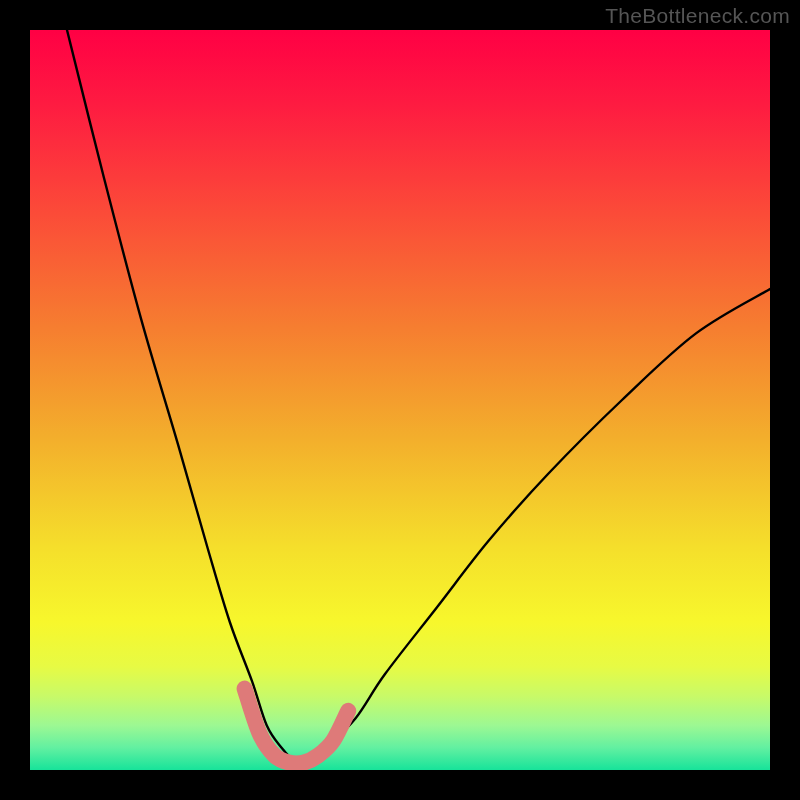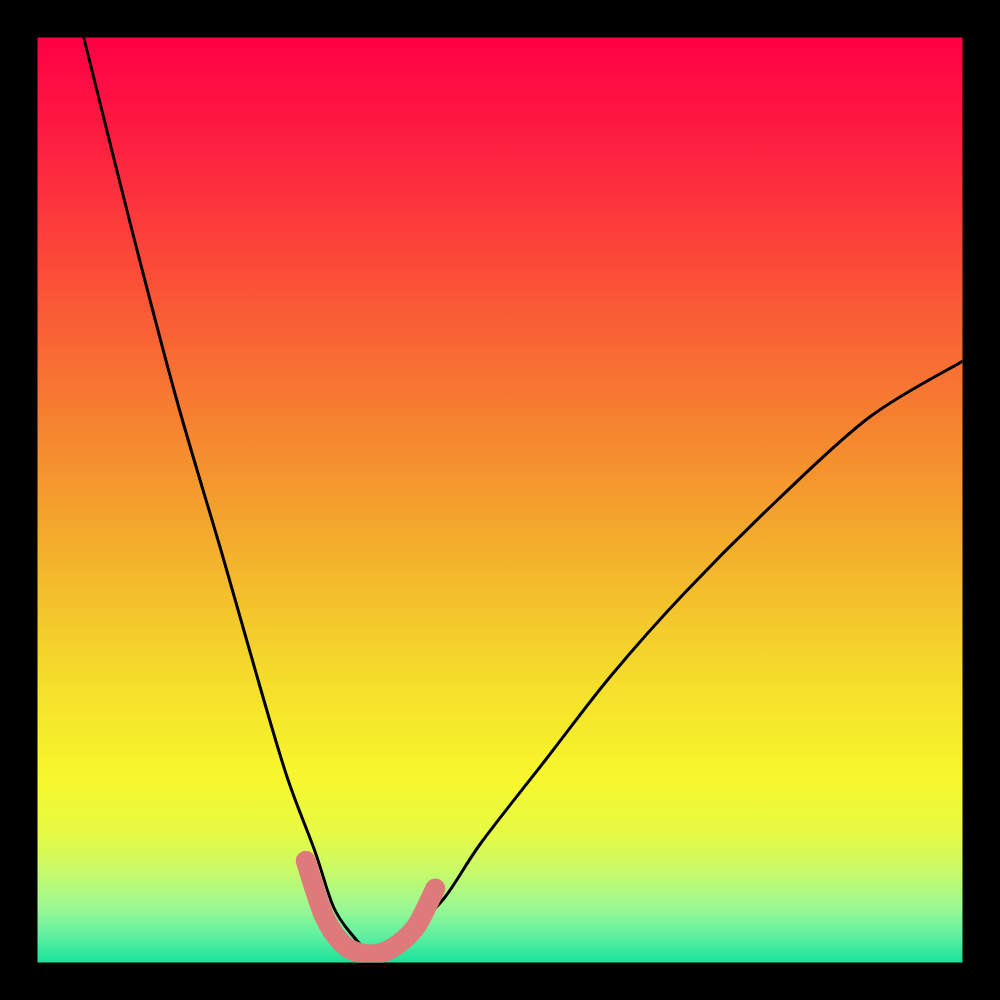--- a/index.html
+++ b/index.html
@@ -33,20 +33,21 @@
     left: 0;
     width: 800px;
     height: 800px;
   }
 </style>
 </head>
 <body>
 
 <div class="stage">
 
+  <div class="watermark">TheBottleneck.com</div>
 
   <svg class="plot" viewBox="0 0 800 800">
     <defs>
       <linearGradient id="bg-grad" x1="0" y1="0" x2="0" y2="1">
         <stop offset="0%" stop-color="#FF0044"></stop>
         <stop offset="10%" stop-color="#FE1B41"></stop>
         <stop offset="25%" stop-color="#FB4C38"></stop>
         <stop offset="40%" stop-color="#F67D30"></stop>
         <stop offset="55%" stop-color="#F3AE2C"></stop>
         <stop offset="70%" stop-color="#F5DF2B"></stop>

